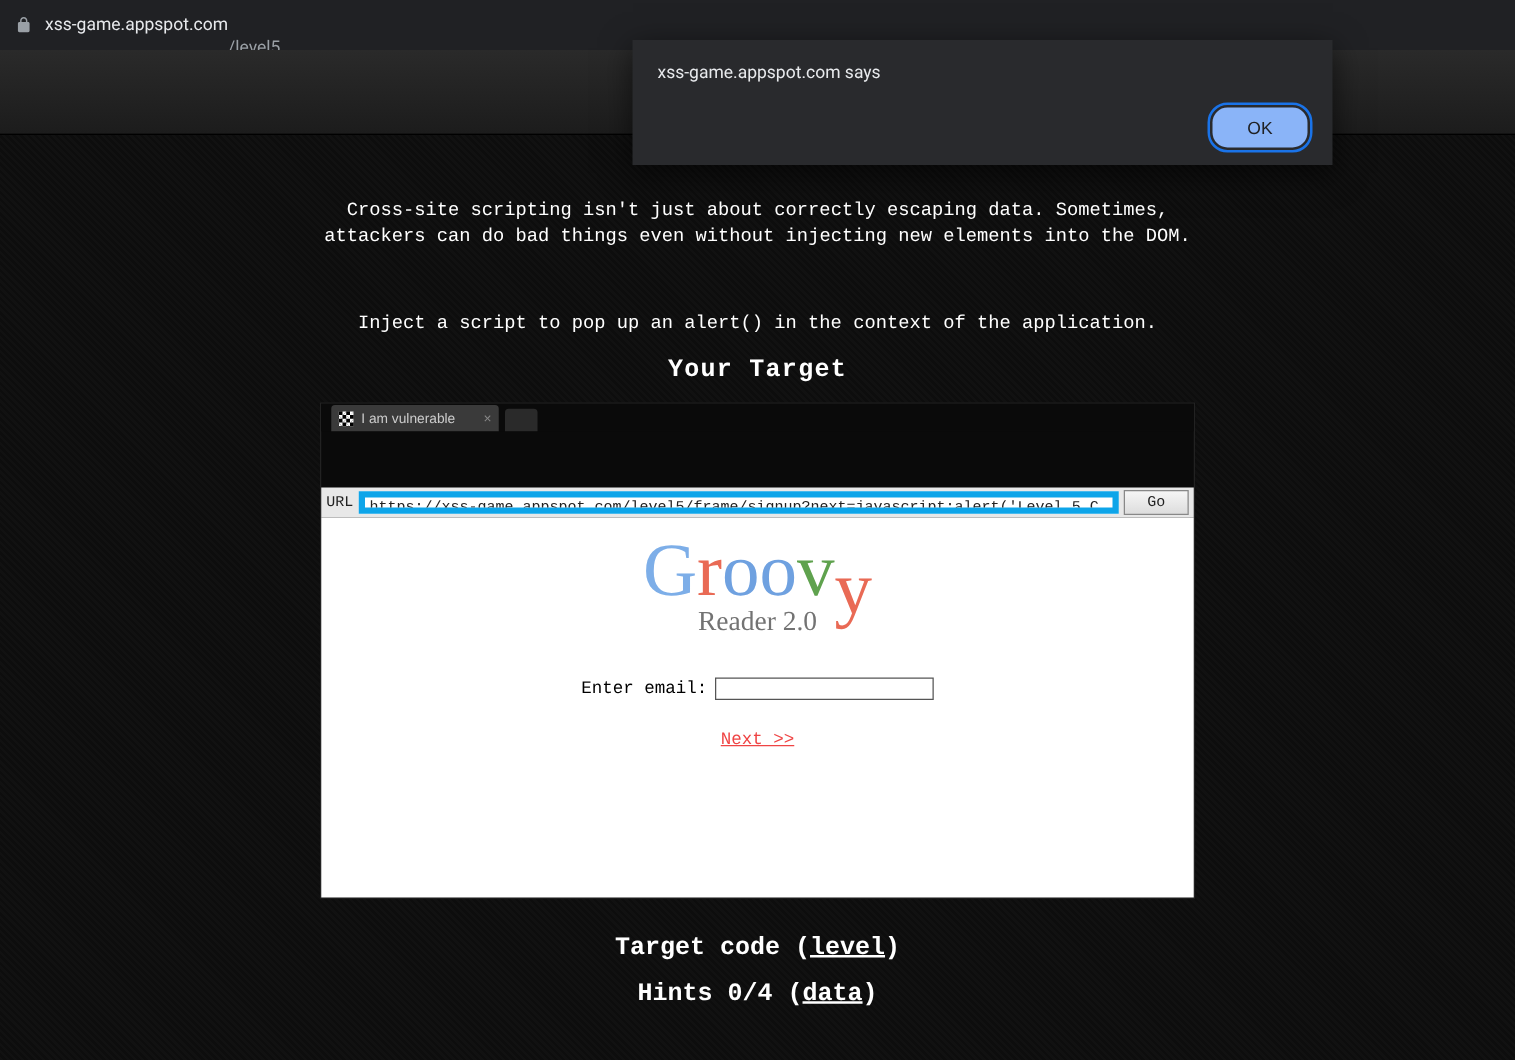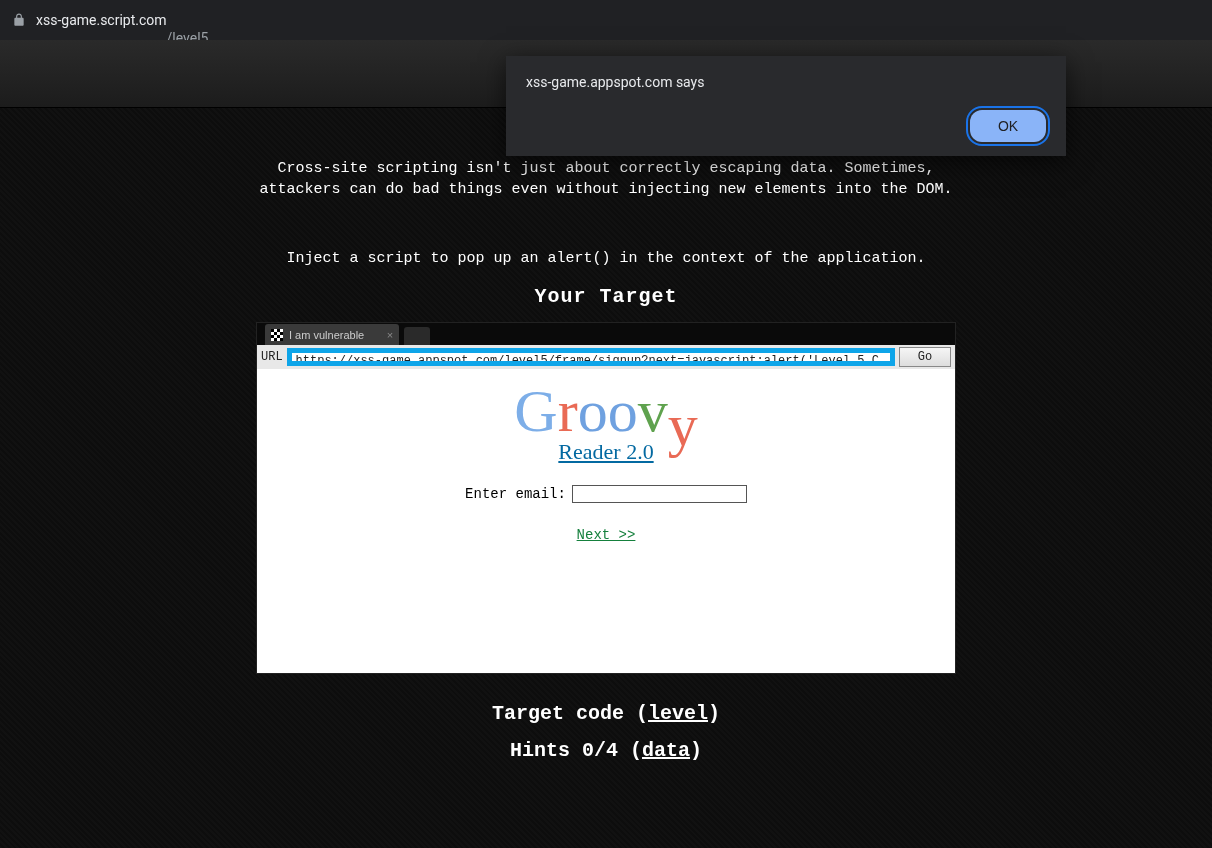--- a/index.html
+++ b/index.html
@@ -130,20 +130,21 @@
     .inner-url-row {
       height: 24px;
       background: #e8e8e8;
       display: flex;
       align-items: center;
       padding: 0 4px;
       gap: 4px;
       font-family: "Courier New", monospace;
       font-size: 12px;
       color: #222;
+      margin-top: 45px;
     }
     .inner-url-label { font-size: 12px; }
     .inner-url-input {
       flex: 1;
       height: 18px;
       background: #fff;
       border: 5px solid #0ea5e9;
       font-family: "Courier New", monospace;
       font-size: 12px;
       padding: 0 4px;
@@ -180,63 +181,62 @@
       font-weight: 400;
     }
     .g1 { color: #7daee8; }
     .g2 { color: #e96a55; }
     .g3 { color: #6fa1e0; }
     .g4 { color: #6fa1e0; }
     .g5 { color: #5fa24e; }
     .g6 { color: #e96a55; position: relative; top: 14px; }
     .reader-sub {
       font-family: "Comic Sans MS", cursive;
-      color: #0369a1;
+      color: #737373;
       font-size: 22px;
       margin-top: -2px;
-      text-decoration: underline;
     }
     .email-row {
-      margin-top: 20px;
+      margin-top: 32px;
       font-family: "Courier New", monospace;
       font-size: 14px;
       display: flex;
       align-items: center;
       gap: 6px;
       text-align: right;
     }
     .email-input {
       width: 175px;
       height: 18px;
       border: 1px solid #555;
       background: #fff;
     }
     .next-link {
       margin-top: 24px;
       font-family: "Courier New", monospace;
       font-size: 14px;
-      color: #15803d;
+      color: #ef4444;
       text-decoration: underline;
     }
 
     .below-frame {
       margin-top: 28px;
       font-family: "Courier New", monospace;
       font-size: 20px;
       font-weight: bold;
       color: #fff;
     }
     .below-frame .paren { font-weight: bold; }
     .below-frame .link { text-decoration: underline; cursor: pointer; }
     .hints-row { margin-top: 14px; }
 
     
     .alert {
       position: absolute;
-      top: 56px;
+      top: 32px;
       left: 506px;
       width: 560px;
       background: #292a2d;
       color: #e8eaed;
       font-family: -apple-system, Segoe UI, Roboto, sans-serif;
       box-shadow: 0 6px 24px rgba(0,0,0,0.6);
       padding: 18px 20px 14px 20px;
       z-index: 100;
     }
     .alert-title {
@@ -268,21 +268,21 @@
       cursor: pointer;
     }
   </style>
 </head>
 <body>
 
 <div class="browser-bar">
   <svg class="lock-icon" viewBox="0 0 24 24">
     <path d="M18 8h-1V6c0-2.76-2.24-5-5-5S7 3.24 7 6v2H6c-1.1 0-2 .9-2 2v10c0 1.1.9 2 2 2h12c1.1 0 2-.9 2-2V10c0-1.1-.9-2-2-2zM9 6c0-1.66 1.34-3 3-3s3 1.34 3 3v2H9V6z"></path>
   </svg>
-  <span class="url-host">xss-game.script.com</span>
+  <span class="url-host">xss-game.appspot.com</span>
     <span class="url-path">/level5</span>
 </div>
 
 <div class="page-body">
   <div class="page-header"></div>
 
   <div class="content">
     <div class="desc">
       <div>Cross-site scripting isn't just about correctly escaping data. Sometimes,</div>
       <div>attackers can do bad things even without injecting new elements into the DOM.</div>

